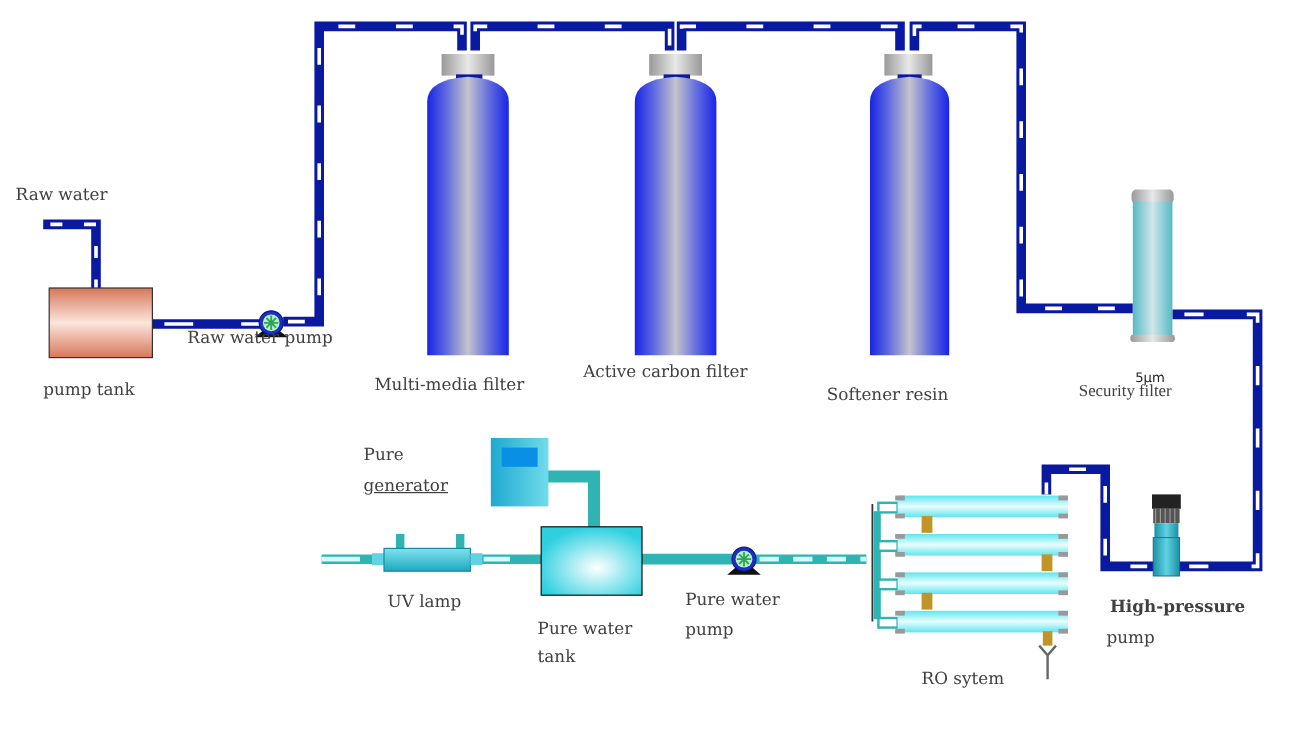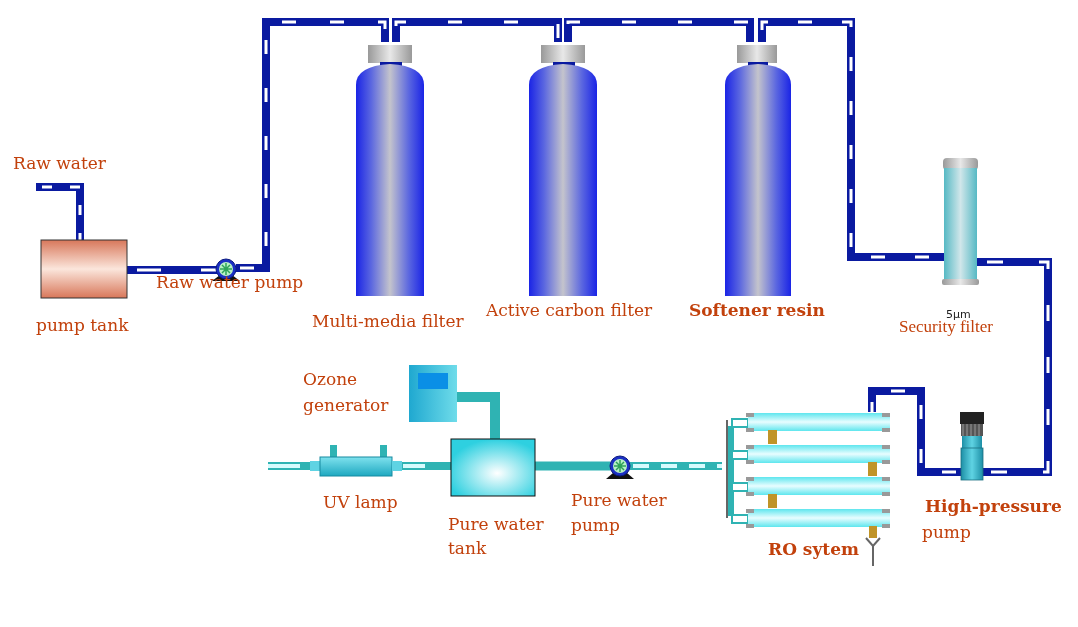--- a/index.html
+++ b/index.html
@@ -1,18 +1,18 @@
 <!DOCTYPE html>
 <html><head>
 <meta charset="utf-8">
 <style>
   html,body{margin:0;padding:0;background:#ffffff;}
   body{width:1078px;height:627px;position:relative;overflow:hidden;font-family:"DejaVu Serif","Liberation Serif",serif;}
   #diagram{position:absolute;left:0;top:0;}
-  .lbl{position:absolute;font-family:"DejaVu Serif","Liberation Serif",serif;font-size:17px;color:#c2410c;line-height:24px;white-space:nowrap;}
+  .lbl{position:absolute;font-family:"DejaVu Serif","Liberation Serif",serif;font-size:14px;color:#404040;line-height:24px;white-space:nowrap;}
   .small{position:absolute;font-family:"DejaVu Sans","Liberation Sans",sans-serif;font-size:11px;color:#222;}
 </style>
 </head>
 <body>
 
 <svg id="diagram" width="1078" height="627" viewBox="0 0 1078 627" xmlns="http://www.w3.org/2000/svg">
   <defs>
     <linearGradient id="vesselGrad" x1="0" x2="1" y1="0" y2="0">
       <stop offset="0" stop-color="#1a24e6"></stop>
       <stop offset="0.22" stop-color="#5a66e0"></stop>
@@ -200,25 +200,25 @@
     <rect x="320" y="457" width="72" height="19" fill="url(#uvGrad)" stroke="#178aa0" stroke-width="1"></rect>
     <rect x="392" y="461" width="10" height="10" fill="#5fd3e3"></rect>
   </g>
 </svg>
 
 <div class="lbl" style="left:13px;top:151px;">Raw water</div>
 <div class="lbl" style="left:36px;top:313px;">pump tank</div>
 <div class="lbl" style="left:156px;top:270px;">Raw water pump</div>
 <div class="lbl" style="left:312px;top:309px;text-align:right;">Multi-media filter</div>
 <div class="lbl" style="left:486px;top:298px;">Active carbon filter</div>
-<div class="lbl" style="left:689px;top:298px;font-weight:bold;">Softener resin</div>
+<div class="lbl" style="left:689px;top:317px;">Softener resin</div>
 <div class="small" style="left:946px;top:296px;margin-top:12px;">5μm</div>
 <div class="lbl" style="left:899px;top:315px;font-family:Liberation Serif, serif;">Security filter</div>
-<div class="lbl" style="left:303px;top:367px;">Ozone</div>
-<div class="lbl" style="left:303px;top:393px;">generator</div>
+<div class="lbl" style="left:303px;top:367px;">Pure</div>
+<div class="lbl" style="left:303px;top:393px;text-decoration:underline;">generator</div>
 <div class="lbl" style="left:323px;top:490px;">UV lamp</div>
 <div class="lbl" style="left:448px;top:512px;">Pure water</div>
 <div class="lbl" style="left:448px;top:536px;text-align:right;">tank</div>
 <div class="lbl" style="left:571px;top:488px;">Pure water</div>
 <div class="lbl" style="left:571px;top:513px;">pump</div>
-<div class="lbl" style="left:768px;top:537px;font-weight:bold;">RO sytem</div>
+<div class="lbl" style="left:768px;top:554px;">RO sytem</div>
 <div class="lbl" style="left:925px;top:494px;font-weight:bold;">High-pressure</div>
 <div class="lbl" style="left:922px;top:520px;">pump</div>
 
 </body></html>

